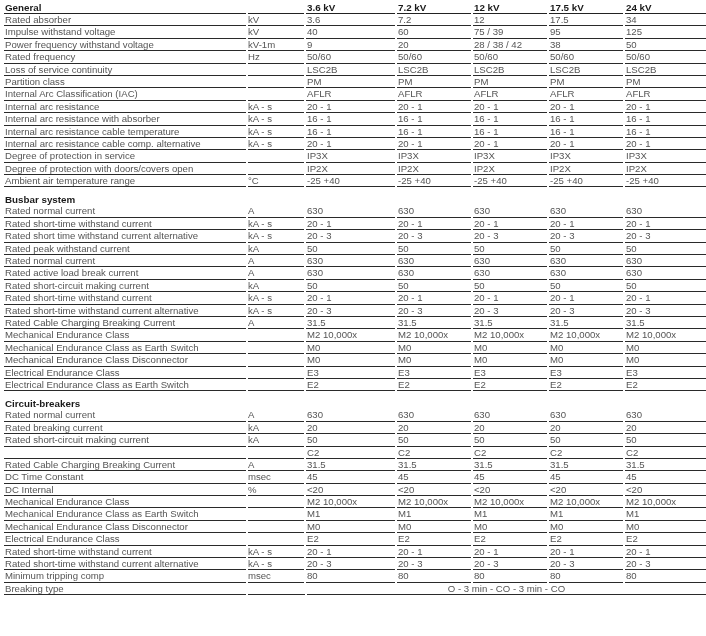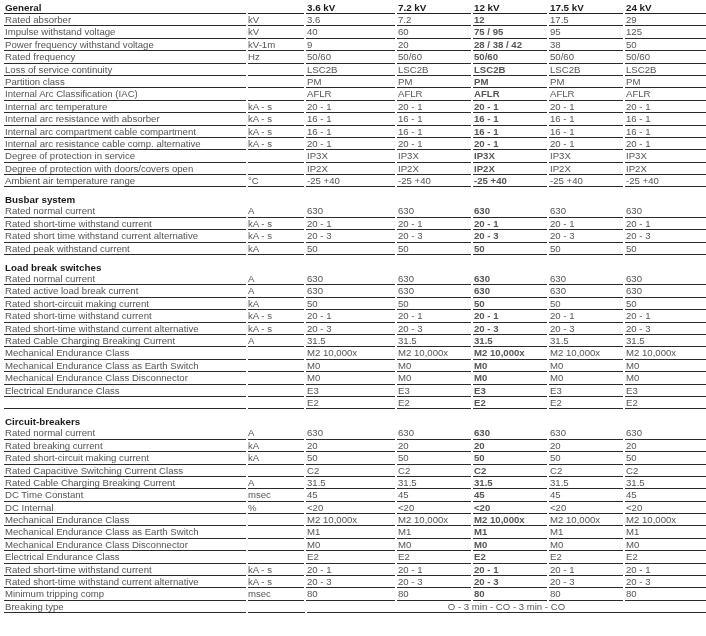--- a/index.html
+++ b/index.html
@@ -14,21 +14,21 @@
       border-bottom: 1px solid #2a2a2a;
       white-space: nowrap;
     }
     .row.head { border-bottom: 1.4px solid #222; height: 11px; line-height: 11px; }
     .row.head .label, .row.head .val { font-weight: bold; color: #1a1a1a; font-size: 9.8px; }
     .cell { position: absolute; top: 0; }
     .label { left: 1px; }
     .unit { left: 244px; }
     .val.c0 { left: 303px; }
     .val.c1 { left: 394px; }
-    .val.c2 { left: 470px; font-weight: bold; }
+    .val.c2 { left: 470px; }
     .val.c3 { left: 546px; }
     .val.c4 { left: 622px; }
     .span { left: 303px; width: 399px; text-align: center; }
     .section-title {
       height: 11px; line-height: 11px; margin-top: 7px;
       font-weight: bold; color: #1a1a1a; font-size: 9.8px; padding-left: 1px;
     }
     .rows-wrap { width: 702px; }
     .sep-white { position: absolute; top: 0; bottom: -1px; width: 2px; background: #fff; }
   </style>
@@ -52,34 +52,34 @@
           <div class="sep-white" style="left: 619px;"></div>
           <div class="sep-white" style="left: 242px;"></div>
         </div>
         <div class="row">
           <span class="cell label">Rated absorber</span>
           <span class="cell unit">kV</span>
           <span class="cell val c0">3.6</span>
           <span class="cell val c1">7.2</span>
           <span class="cell val c2">12</span>
           <span class="cell val c3">17.5</span>
-          <span class="cell val c4">29</span>
+          <span class="cell val c4">34</span>
           <div class="sep-white" style="left: 300px;"></div>
           <div class="sep-white" style="left: 391px;"></div>
           <div class="sep-white" style="left: 467px;"></div>
           <div class="sep-white" style="left: 543px;"></div>
           <div class="sep-white" style="left: 619px;"></div>
           <div class="sep-white" style="left: 242px;"></div>
         </div>
         <div class="row">
           <span class="cell label">Impulse withstand voltage</span>
           <span class="cell unit">kV</span>
           <span class="cell val c0">40</span>
           <span class="cell val c1">60</span>
-          <span class="cell val c2">75 / 95</span>
+          <span class="cell val c2">75 / 39</span>
           <span class="cell val c3">95</span>
           <span class="cell val c4">125</span>
           <div class="sep-white" style="left: 300px;"></div>
           <div class="sep-white" style="left: 391px;"></div>
           <div class="sep-white" style="left: 467px;"></div>
           <div class="sep-white" style="left: 543px;"></div>
           <div class="sep-white" style="left: 619px;"></div>
           <div class="sep-white" style="left: 242px;"></div>
         </div>
         <div class="row">
@@ -151,21 +151,21 @@
           <span class="cell val c3">AFLR</span>
           <span class="cell val c4">AFLR</span>
           <div class="sep-white" style="left: 300px;"></div>
           <div class="sep-white" style="left: 391px;"></div>
           <div class="sep-white" style="left: 467px;"></div>
           <div class="sep-white" style="left: 543px;"></div>
           <div class="sep-white" style="left: 619px;"></div>
           <div class="sep-white" style="left: 242px;"></div>
         </div>
         <div class="row">
-          <span class="cell label">Internal arc temperature</span>
+          <span class="cell label">Internal arc resistance</span>
           <span class="cell unit">kA - s</span>
           <span class="cell val c0">20 - 1</span>
           <span class="cell val c1">20 - 1</span>
           <span class="cell val c2">20 - 1</span>
           <span class="cell val c3">20 - 1</span>
           <span class="cell val c4">20 - 1</span>
           <div class="sep-white" style="left: 300px;"></div>
           <div class="sep-white" style="left: 391px;"></div>
           <div class="sep-white" style="left: 467px;"></div>
           <div class="sep-white" style="left: 543px;"></div>
@@ -181,21 +181,21 @@
           <span class="cell val c3">16 - 1</span>
           <span class="cell val c4">16 - 1</span>
           <div class="sep-white" style="left: 300px;"></div>
           <div class="sep-white" style="left: 391px;"></div>
           <div class="sep-white" style="left: 467px;"></div>
           <div class="sep-white" style="left: 543px;"></div>
           <div class="sep-white" style="left: 619px;"></div>
           <div class="sep-white" style="left: 242px;"></div>
         </div>
         <div class="row">
-          <span class="cell label">Internal arc compartment cable compartment</span>
+          <span class="cell label">Internal arc resistance cable temperature</span>
           <span class="cell unit">kA - s</span>
           <span class="cell val c0">16 - 1</span>
           <span class="cell val c1">16 - 1</span>
           <span class="cell val c2">16 - 1</span>
           <span class="cell val c3">16 - 1</span>
           <span class="cell val c4">16 - 1</span>
           <div class="sep-white" style="left: 300px;"></div>
           <div class="sep-white" style="left: 391px;"></div>
           <div class="sep-white" style="left: 467px;"></div>
           <div class="sep-white" style="left: 543px;"></div>
@@ -320,21 +320,20 @@
           <span class="cell val c4">50</span>
           <div class="sep-white" style="left: 300px;"></div>
           <div class="sep-white" style="left: 391px;"></div>
           <div class="sep-white" style="left: 467px;"></div>
           <div class="sep-white" style="left: 543px;"></div>
           <div class="sep-white" style="left: 619px;"></div>
           <div class="sep-white" style="left: 242px;"></div>
         </div>
       </div>
       <div class="section">
-        <div class="section-title">Load break switches</div>
         <div class="row">
           <span class="cell label">Rated normal current</span>
           <span class="cell unit">A</span>
           <span class="cell val c0">630</span>
           <span class="cell val c1">630</span>
           <span class="cell val c2">630</span>
           <span class="cell val c3">630</span>
           <span class="cell val c4">630</span>
           <div class="sep-white" style="left: 300px;"></div>
           <div class="sep-white" style="left: 391px;"></div>
@@ -472,20 +471,21 @@
           <span class="cell val c3">E3</span>
           <span class="cell val c4">E3</span>
           <div class="sep-white" style="left: 300px;"></div>
           <div class="sep-white" style="left: 391px;"></div>
           <div class="sep-white" style="left: 467px;"></div>
           <div class="sep-white" style="left: 543px;"></div>
           <div class="sep-white" style="left: 619px;"></div>
           <div class="sep-white" style="left: 242px;"></div>
         </div>
         <div class="row">
+          <span class="cell label">Electrical Endurance Class as Earth Switch</span>
           <span class="cell unit"></span>
           <span class="cell val c0">E2</span>
           <span class="cell val c1">E2</span>
           <span class="cell val c2">E2</span>
           <span class="cell val c3">E2</span>
           <span class="cell val c4">E2</span>
           <div class="sep-white" style="left: 300px;"></div>
           <div class="sep-white" style="left: 391px;"></div>
           <div class="sep-white" style="left: 467px;"></div>
           <div class="sep-white" style="left: 543px;"></div>
@@ -534,21 +534,20 @@
           <span class="cell val c3">50</span>
           <span class="cell val c4">50</span>
           <div class="sep-white" style="left: 300px;"></div>
           <div class="sep-white" style="left: 391px;"></div>
           <div class="sep-white" style="left: 467px;"></div>
           <div class="sep-white" style="left: 543px;"></div>
           <div class="sep-white" style="left: 619px;"></div>
           <div class="sep-white" style="left: 242px;"></div>
         </div>
         <div class="row">
-          <span class="cell label">Rated Capacitive Switching Current Class</span>
           <span class="cell unit"></span>
           <span class="cell val c0">C2</span>
           <span class="cell val c1">C2</span>
           <span class="cell val c2">C2</span>
           <span class="cell val c3">C2</span>
           <span class="cell val c4">C2</span>
           <div class="sep-white" style="left: 300px;"></div>
           <div class="sep-white" style="left: 391px;"></div>
           <div class="sep-white" style="left: 467px;"></div>
           <div class="sep-white" style="left: 543px;"></div>

